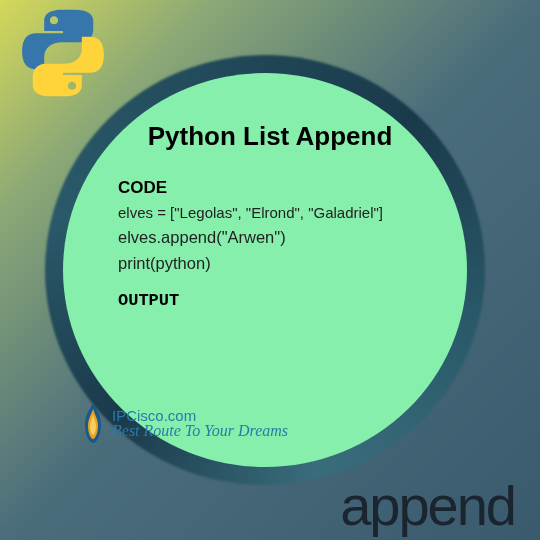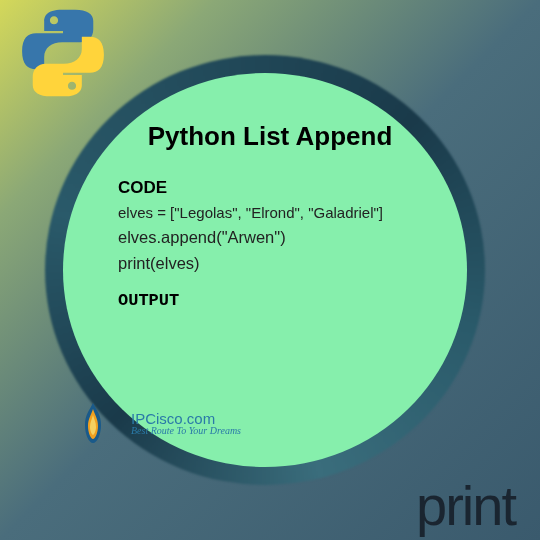--- a/index.html
+++ b/index.html
@@ -71,30 +71,30 @@
       font-size: 14.5px;
       color: #222;
       line-height: 1.4;
     }
     .ipcisco-logo {
       position: absolute;
       bottom: 20px;
       left: 12px;
       display: flex;
       align-items: center;
-      gap: 20px;
+      gap: 1px;
     }
     .ipcisco-flame {
       width: 36px;
       height: 48px;
     }
     .ipcisco-text { line-height: 1; }
     .ipcisco-name { font-size: 15px; color: #2a7aa8; font-weight: 500; }
     .ipcisco-tagline {
-      font-size: 10px;
+      font-size: 16px;
       color: #2a7aa8;
       font-style: italic;
       font-family: cursive;
     }
     .python-text {
       position: absolute;
       bottom: 2px;
       right: 25px;
       font-size: 56px;
       color: #1a2530;
@@ -113,33 +113,33 @@
 </div>
 
 <div class="circle-container">
   <div class="brush-ring"></div>
   <div class="white-circle">
     <h1 class="title">Python List Append</h1>
 
     <div class="section-label">CODE</div>
     <div class="code-line">elves = ["Legolas", "Elrond", "Galadriel"]</div>
     <div class="code-line larger">elves.append("Arwen")</div>
-    <div class="code-line larger">print(elves)</div>
+    <div class="code-line larger">print(python)</div>
 
     <div class="output-section">
       <div class="section-label">OUTPUT</div>
     </div>
 
     <div class="ipcisco-logo">
       <svg class="ipcisco-flame" viewBox="0 0 36 48">
         <path d="M18 4 C14 12 10 16 10 26 C10 36 14 44 18 44 C22 44 26 36 26 26 C26 16 22 12 18 4Z" fill="#1a5a8a"></path>
         <path d="M18 10 C16 16 13 20 13 27 C13 34 16 40 18 40 C20 40 23 34 23 27 C23 20 20 16 18 10Z" fill="#f0a020"></path>
         <path d="M18 16 C17 20 15 23 15 28 C15 32 17 36 18 36 C19 36 21 32 21 28 C21 23 19 20 18 16Z" fill="#f5d060"></path>
       </svg>
       <div class="ipcisco-text">
         <div class="ipcisco-name">IPCisco.com</div>
         <div class="ipcisco-tagline">Best Route To Your Dreams</div>
       </div>
     </div>
   </div>
 </div>
 
-<div class="python-text">print</div>
+<div class="python-text">append</div>
 
 </body></html>

